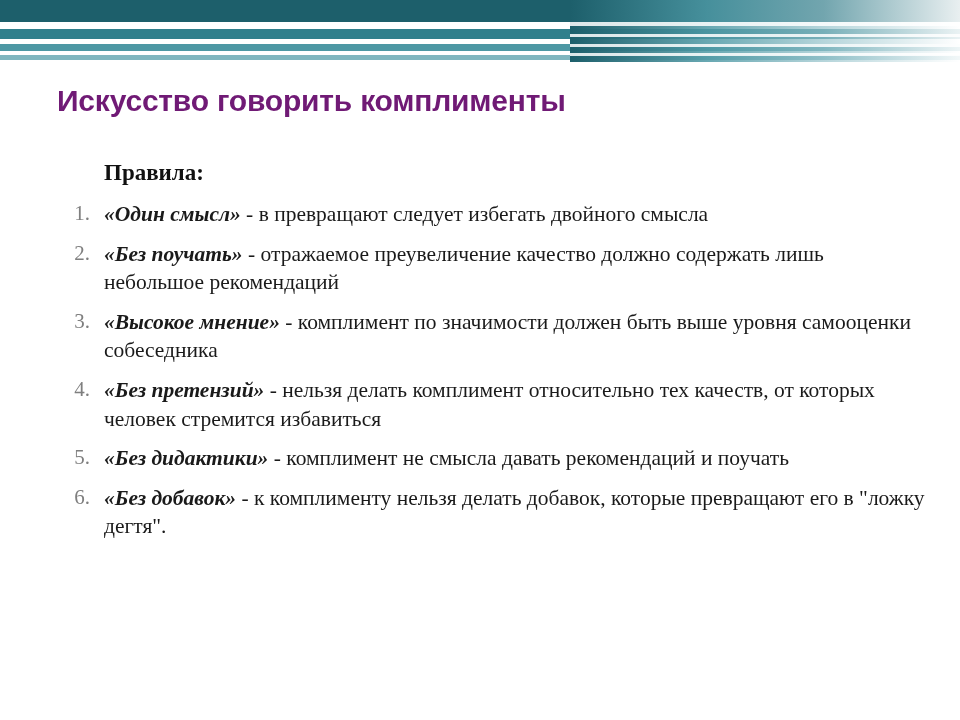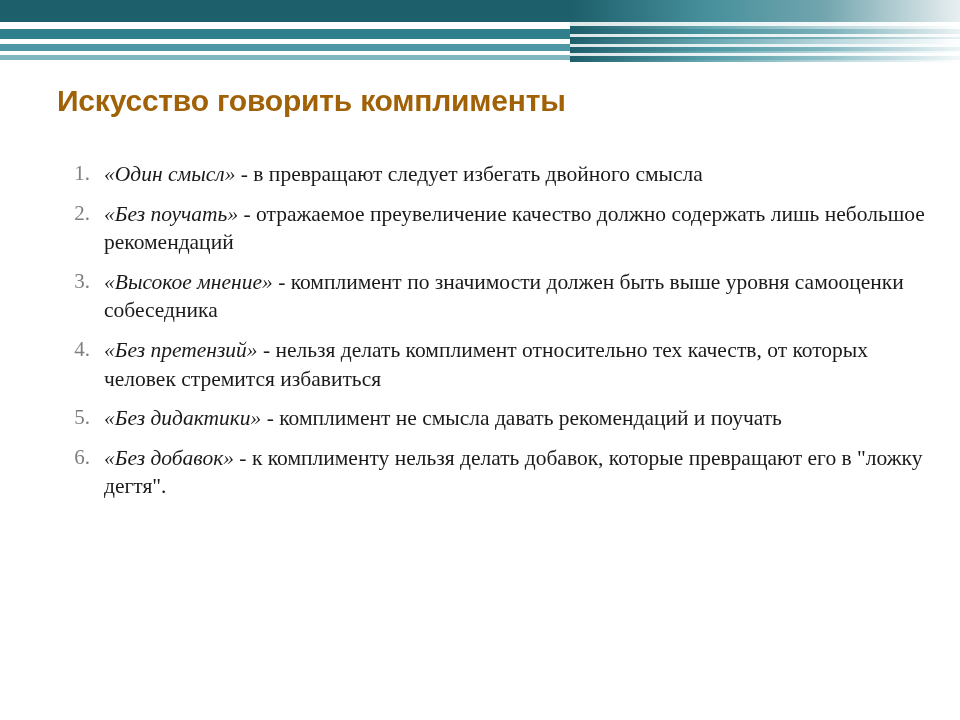--- a/index.html
+++ b/index.html
@@ -67,21 +67,21 @@
   .wl4 { top: 53px; height: 3px; }
 
   
   .title {
     position: absolute;
     top: 84px;
     left: 57px;
     font-family: "Liberation Sans", sans-serif;
     font-weight: bold;
     font-size: 30px;
-    color: #a16207;
+    color: #701a75;
     letter-spacing: -0.2px;
     white-space: nowrap;
   }
 
   
   .content {
     position: absolute;
     top: 160px;
     left: 48px;
     width: 880px;
@@ -110,21 +110,21 @@
   ol.rules > li .num {
     position: absolute;
     left: 8px;
     top: 0;
     width: 34px;
     text-align: right;
     color: #7f7f7f;
     font-size: 21px;
   }
   .rule-text b.lead {
-    font-weight: normal;
+    font-weight: bold;
     font-style: italic;
   }
   .rule-text b.plain {
     font-weight: normal;
     font-style: normal;
   }
   .rule-text {
     display: block;
   }
 </style>
@@ -144,20 +144,21 @@
     <i class="wl1"></i>
       <i class="wl2"></i>
       <i class="wl3"></i>
       <i class="wl4"></i>
   </div>
 </div>
 
 <div class="title">Искусство говорить комплименты</div>
 
 <div class="content">
+  <div class="subhead">Правила:</div>
   <ol class="rules" id="rules-list">
       <li>
         <span class="num">1.</span>
         <span class="rule-text"><b class="lead">«Один смысл»</b><span> - в превращают следует избегать двойного смысла</span></span>
       </li>
       <li>
         <span class="num">2.</span>
         <span class="rule-text"><b class="lead">«Без поучать»</b><span> - отражаемое преувеличение качество должно содержать лишь </span><b class="plain">небольшое</b><span> рекомендаций</span></span>
       </li>
       <li>

